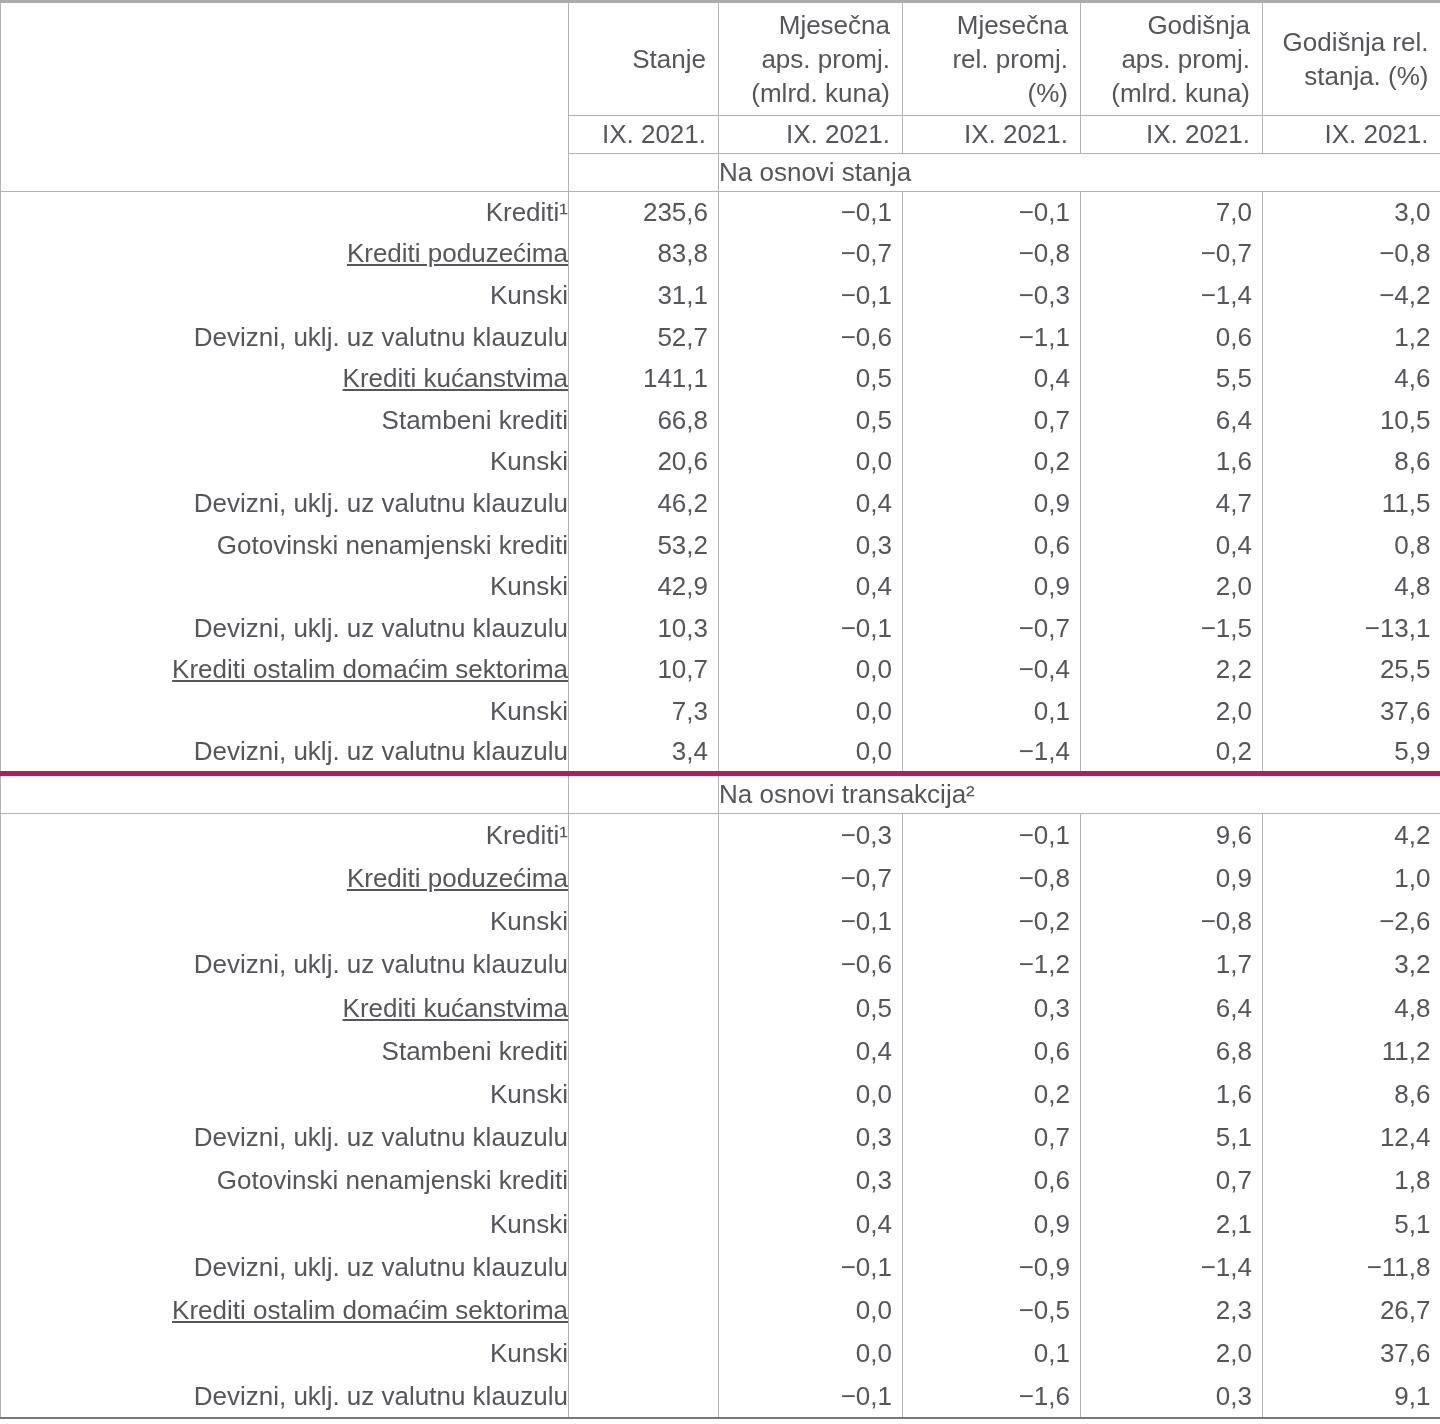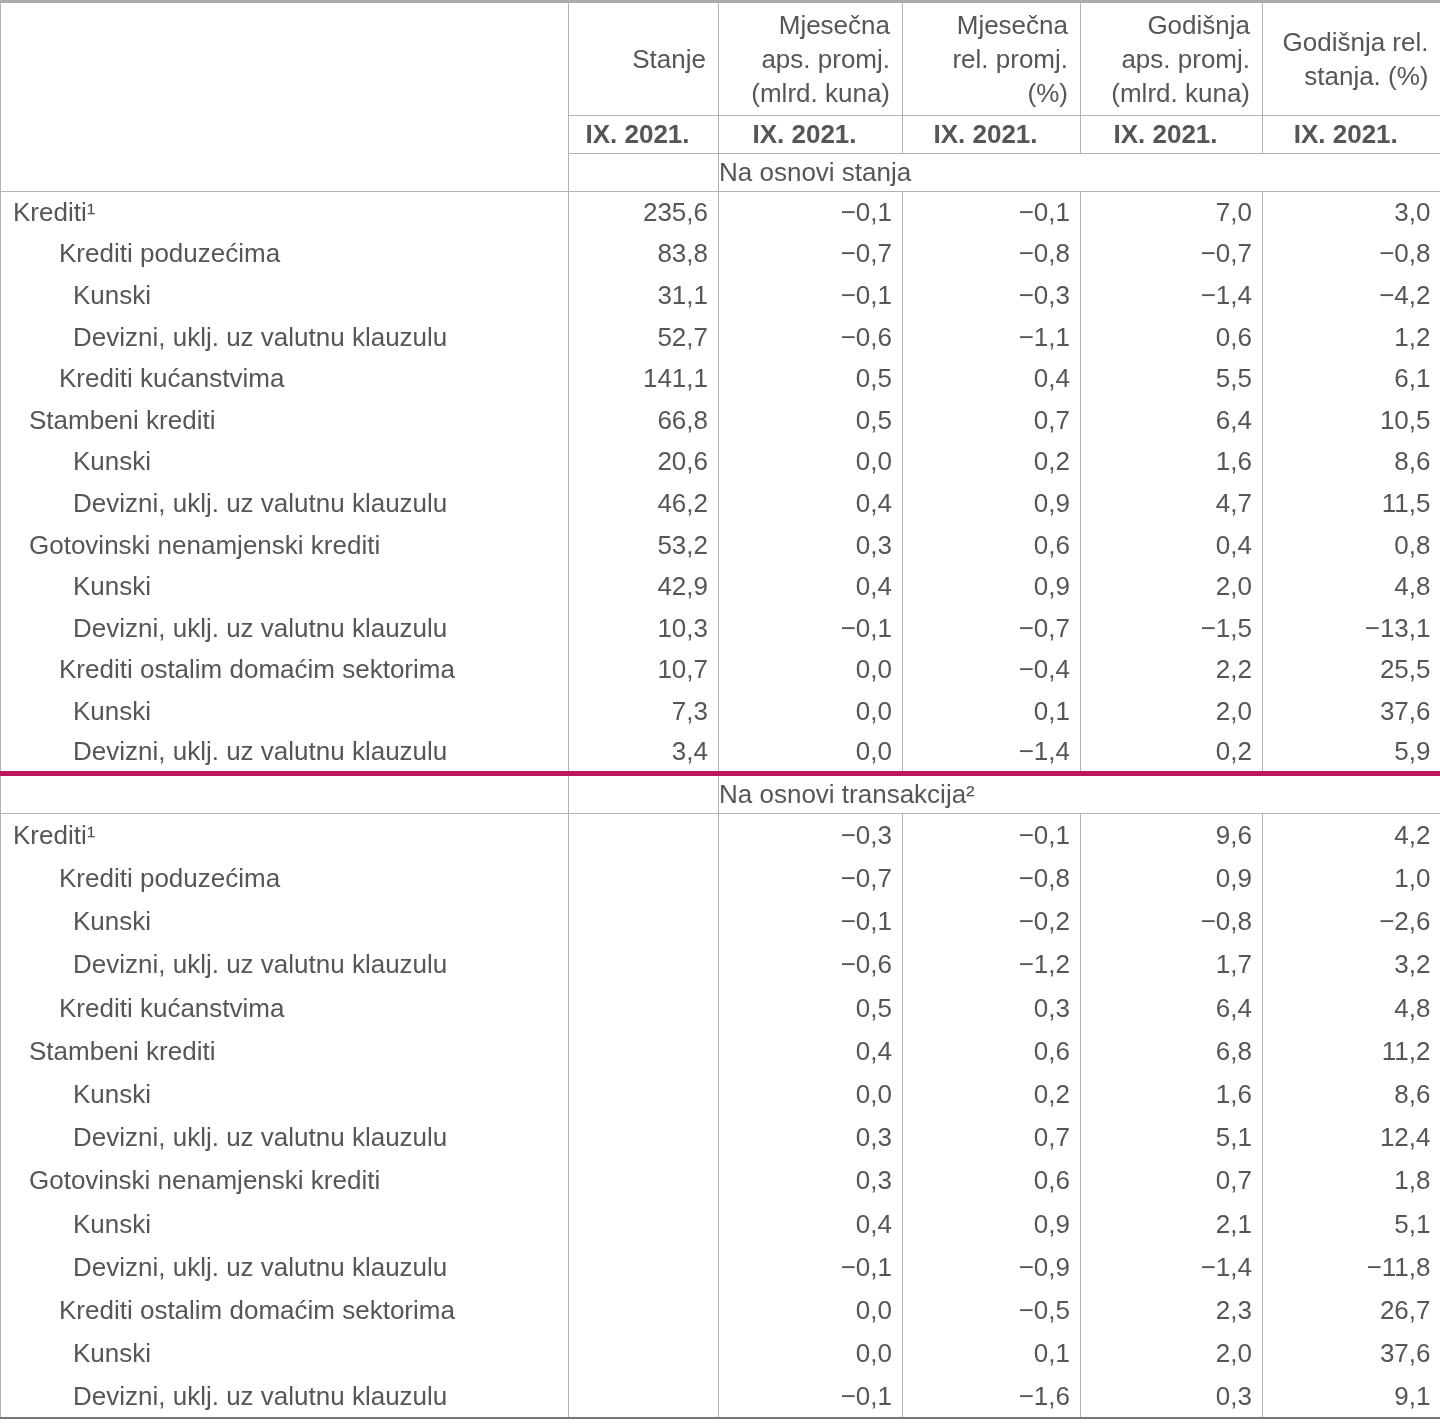--- a/index.html
+++ b/index.html
@@ -37,41 +37,41 @@
   .ht { border-top: 5px solid #be185d; }
 
   
   th.colhead {
     text-align: right;
     padding-right: 12px;
     white-space: pre-line;
     line-height: 34px;
   }
   th.period {
+    text-align: right;
     padding-right: 12px;
-    font-weight: bold;
   }
   th.section-title {
     text-align: left;
     font-weight: normal;
   }
 
   
   td.num {
     text-align: right;
     padding-right: 10px;
     white-space: nowrap;
   }
   td.rlabel {
-    text-align: left;
+    text-align: right;
     white-space: nowrap;
     margin-top: 38px;
   }
   td.ind0 { padding-left: 12px; }
-  td.ind1 { padding-left: 58px; }
+  td.ind1 { padding-left: 58px; text-decoration: underline; }
   td.ind2 { padding-left: 28px; }
   td.ind3 { padding-left: 72px; }
 
   tr.r-title   { height: 114px; }
   tr.r-period  { height: 38px; }
   tr.r-sec1    { height: 38px; }
   tr.r-sec2    { height: 40px; }
   tbody[data-section="0"] tr { height: 41.6px; }
   tbody[data-section="1"] tr { height: 43.2px; }
 </style>
@@ -149,21 +149,21 @@
     <td class="num vsep">−1,1</td>
     <td class="num vsep">0,6</td>
     <td class="num vsep">1,2</td>
   </tr>
       <tr>
     <td class="rlabel ind1">Krediti kućanstvima</td>
     <td class="num vsep">141,1</td>
     <td class="num vsep">0,5</td>
     <td class="num vsep">0,4</td>
     <td class="num vsep">5,5</td>
-    <td class="num vsep">6,1</td>
+    <td class="num vsep">4,6</td>
   </tr>
       <tr>
     <td class="rlabel ind2">Stambeni krediti</td>
     <td class="num vsep">66,8</td>
     <td class="num vsep">0,5</td>
     <td class="num vsep">0,7</td>
     <td class="num vsep">6,4</td>
     <td class="num vsep">10,5</td>
   </tr>
       <tr>

